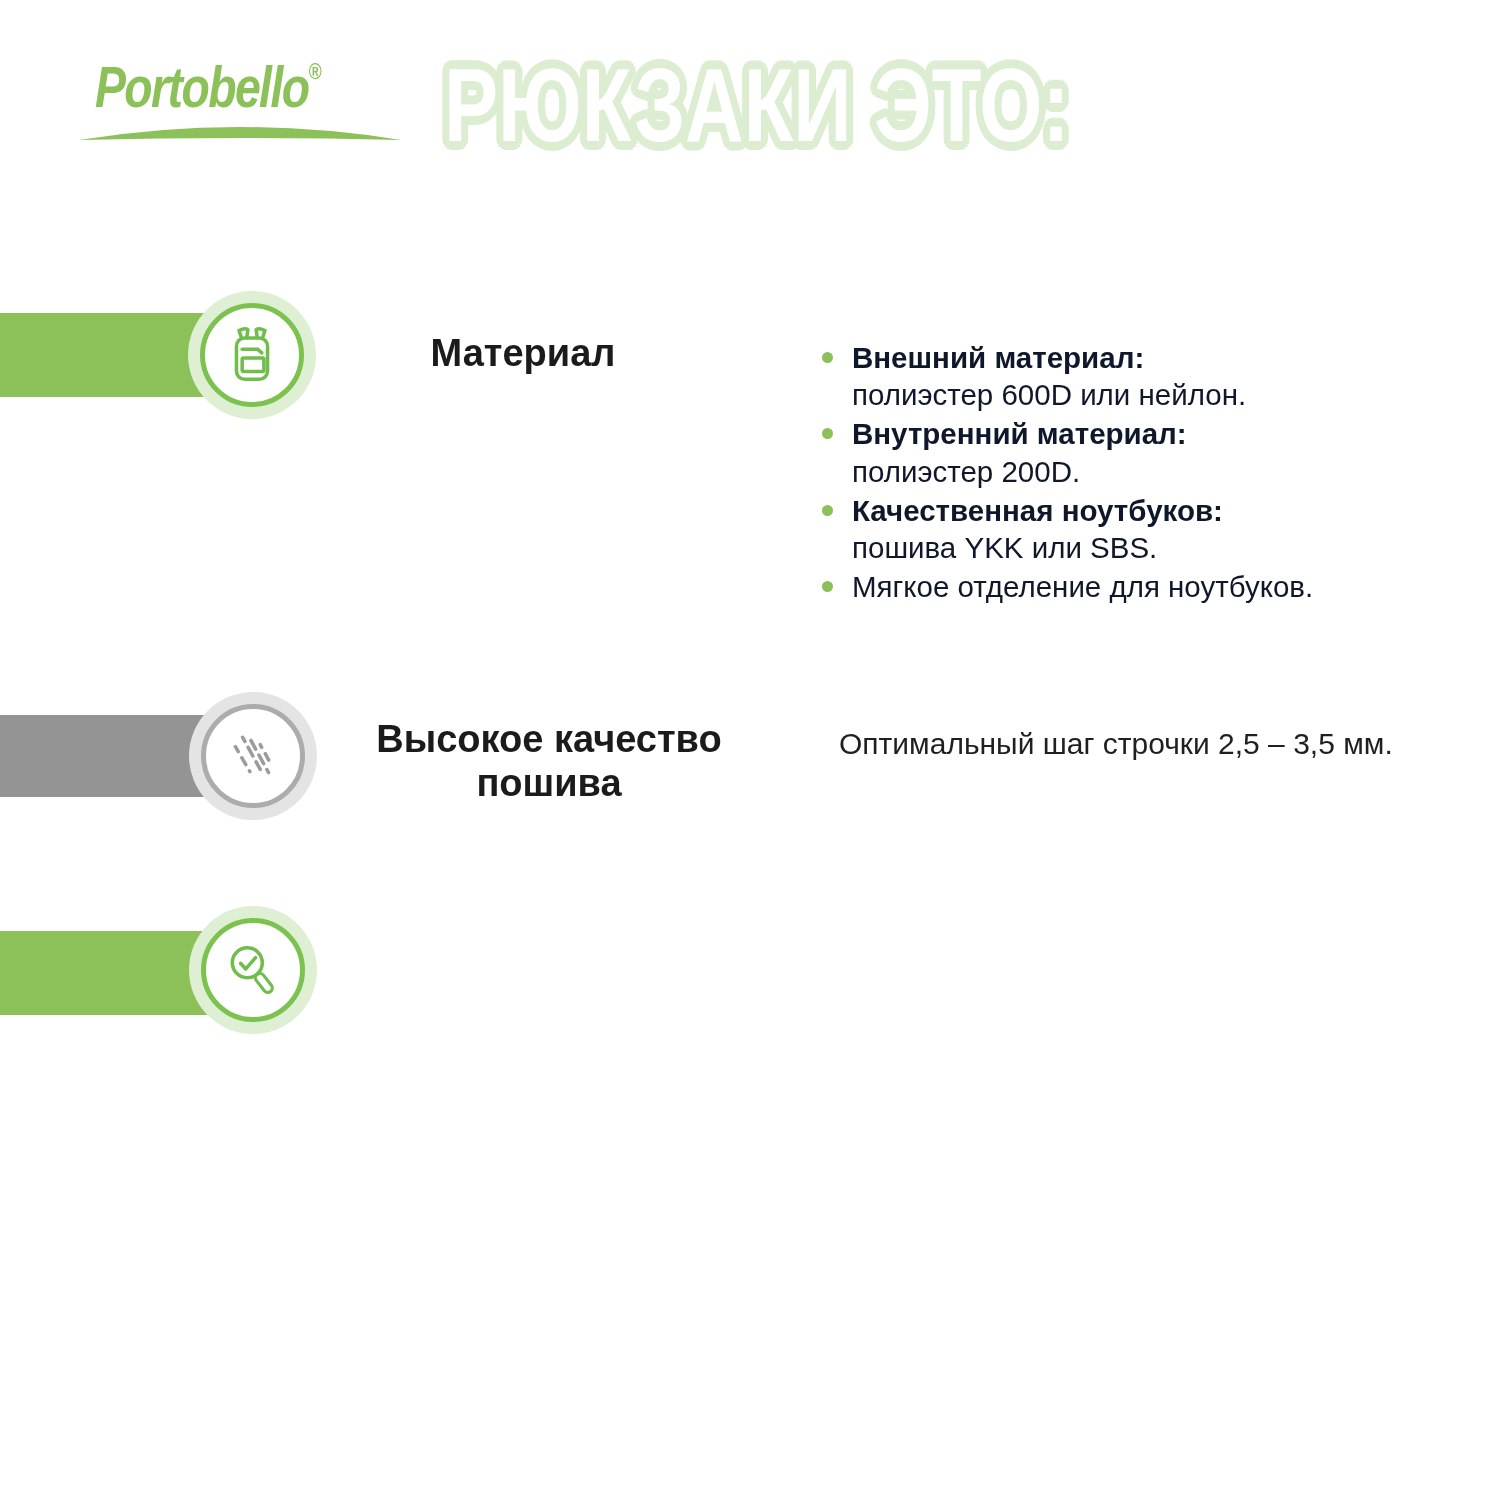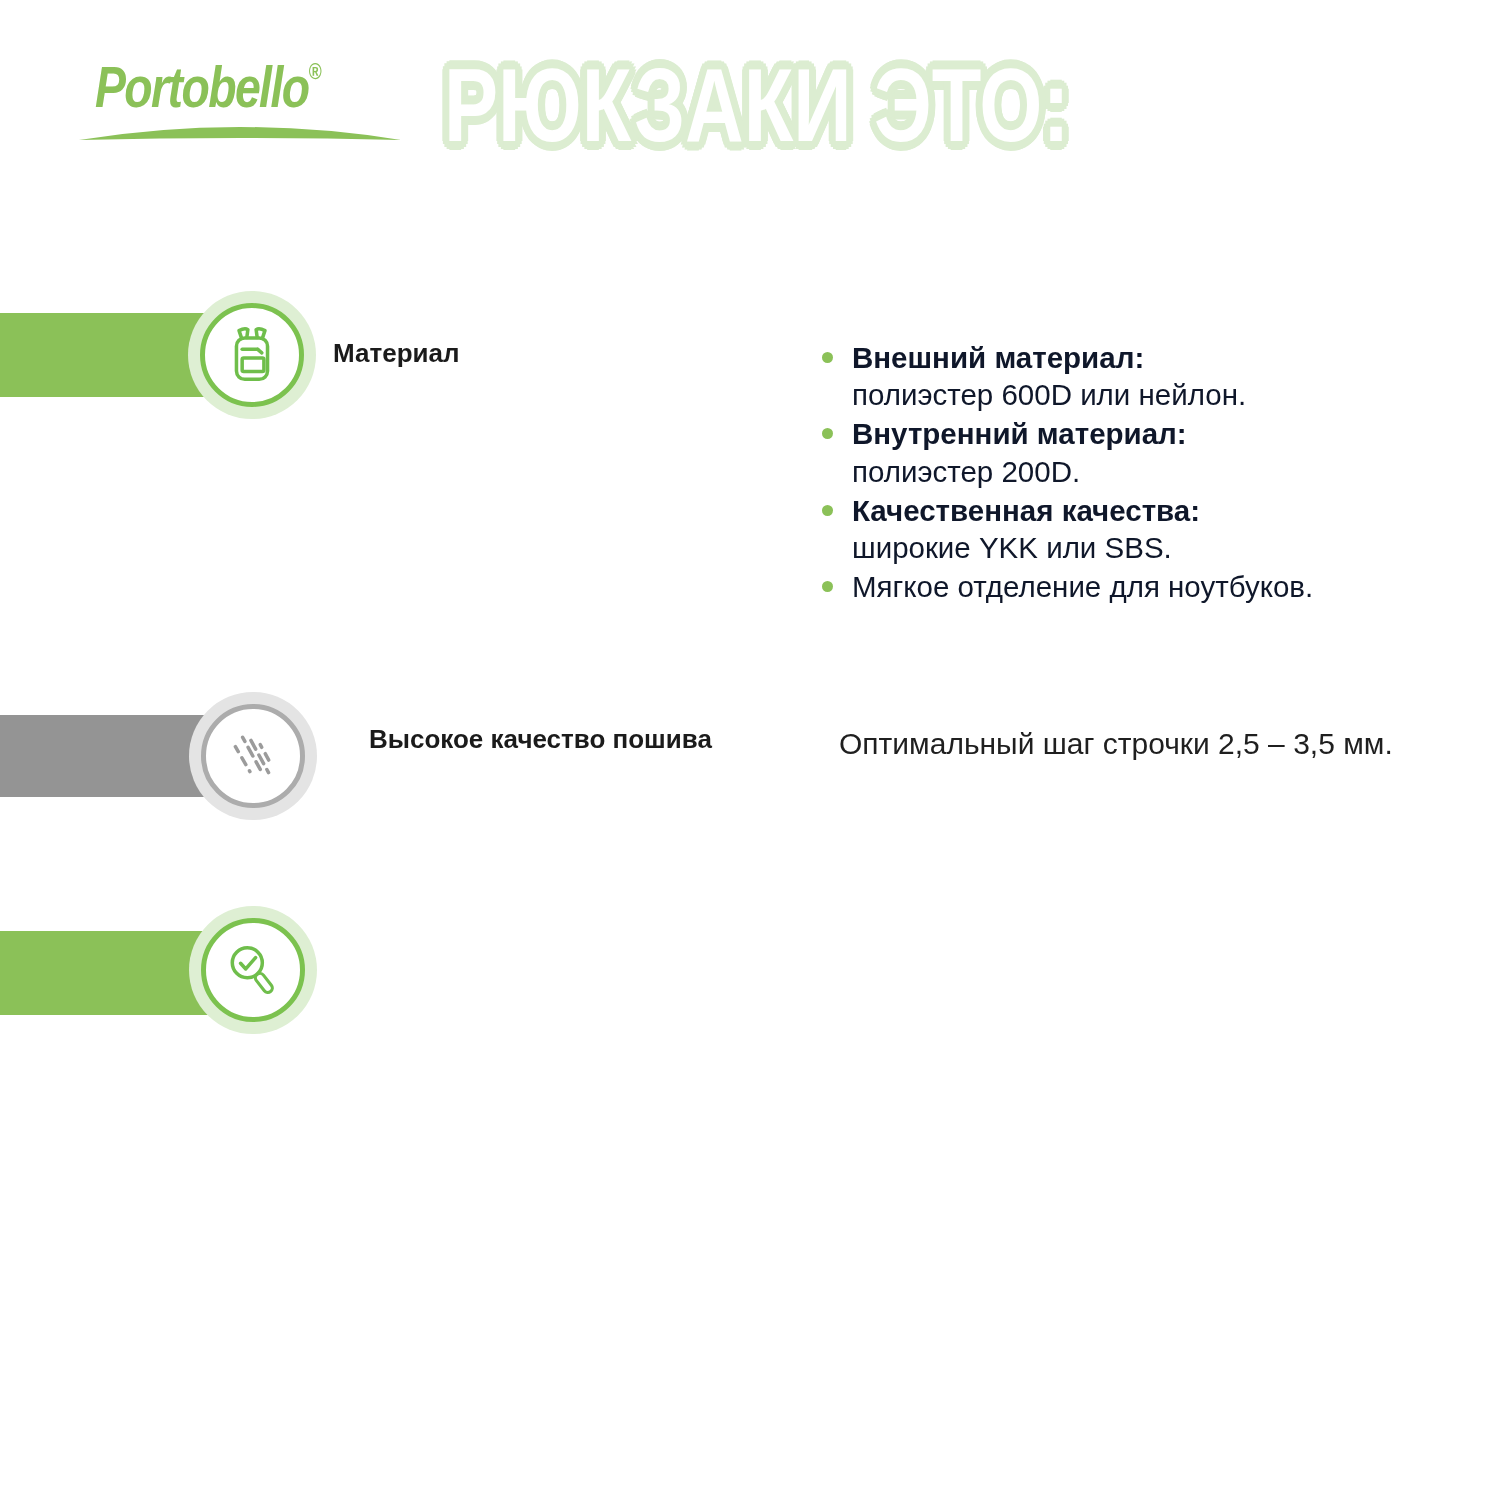--- a/index.html
+++ b/index.html
@@ -32,21 +32,21 @@
   .bar-gray  { background:#949494; }
   .halo { position:absolute; width:128px; height:128px; border-radius:50%; }
   .halo-green { background:#DEEFD3; }
   .halo-gray  { background:#E4E4E4; }
   .badge { position:absolute; width:104px; height:104px; border-radius:50%;
            background:#ffffff; display:flex; align-items:center; justify-content:center; }
   .badge-green { border:5px solid #7CC24F; }
   .badge-gray  { border:5px solid #ACACAC; }
 
   .heading { position:absolute; left:333px; width:380px;
-             font-size:26px; font-weight:700; color:#1B1B1B; line-height:44px; }
+             font-size:38px; font-weight:700; color:#1B1B1B; line-height:44px;text-align:center; }
 
   
   .bullets { position:absolute; left:820px; top:339px; width:600px;
              font-size:29.5px; line-height:37.2px; color:#0f172a; }
   .bullet-item { position:relative; padding-left:32px; margin-bottom:2px; }
   .bullet-dot { position:absolute; left:2px; top:13px; width:11px; height:11px;
                 border-radius:50%; background:#8BC158; }
   .bullet-label { font-weight:700; }
   .bullet-label:empty { display:none; }
   .note { position:absolute; left:822px; top:725px; width:620px;
@@ -88,22 +88,22 @@
       <div class="bullet-label">Внешний материал:</div>
       <div class="bullet-text">полиэстер 600D или нейлон.</div>
     </div>
     <div class="bullet-item">
       <span class="bullet-dot"></span>
       <div class="bullet-label">Внутренний материал:</div>
       <div class="bullet-text">полиэстер 200D.</div>
     </div>
     <div class="bullet-item">
       <span class="bullet-dot"></span>
-      <div class="bullet-label">Качественная качества:</div>
-      <div class="bullet-text">широкие YKK или SBS.</div>
+      <div class="bullet-label">Качественная ноутбуков:</div>
+      <div class="bullet-text">пошива YKK или SBS.</div>
     </div>
     <div class="bullet-item">
       <span class="bullet-dot"></span>
 
       <div class="bullet-text">Мягкое отделение для ноутбуков.</div>
     </div>
   </div>
 
   <div class="bar bar-gray" style="top:715px; width:252px; height:82px;"></div>
   <div class="halo halo-gray" style="left:189px; top:692px;"></div>

